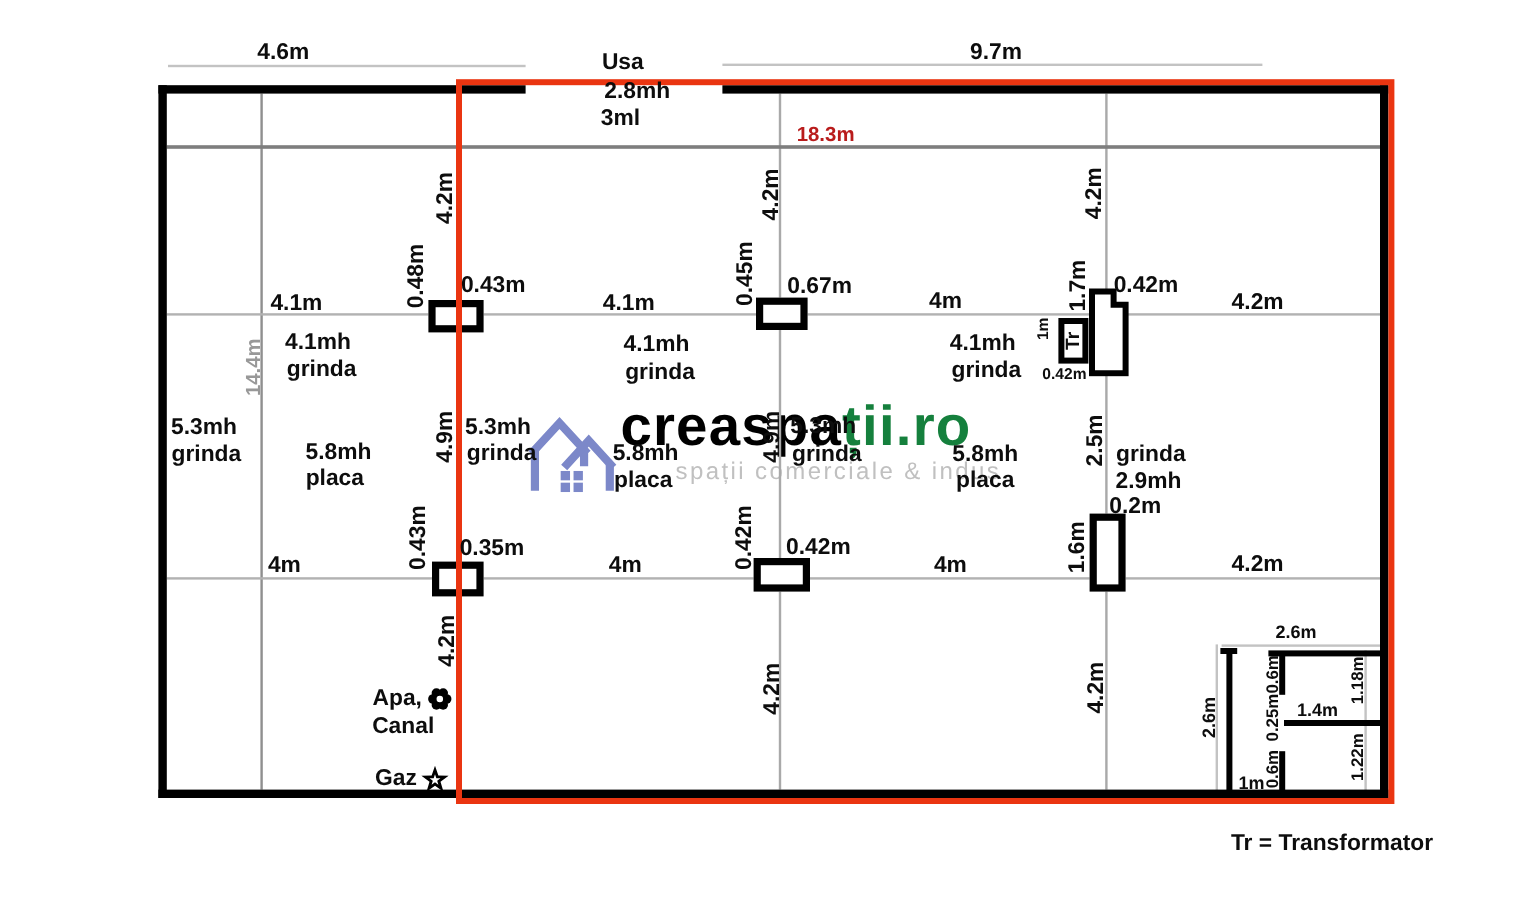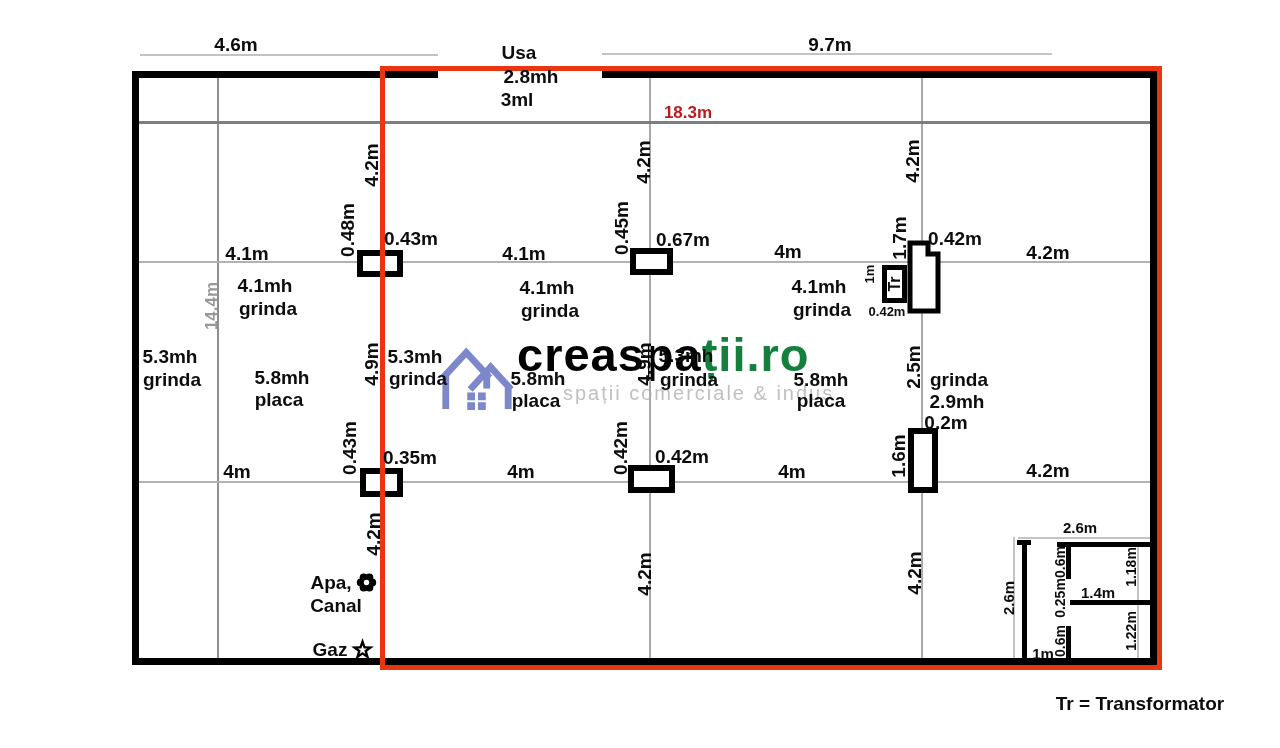--- a/index.html
+++ b/index.html
@@ -176,16 +176,16 @@
       <span class="ann" style="left: 330px; top: 649px; font-size: 19px;">Gaz</span>
       <span class="ann" style="left: 1080px; top: 527px; font-size: 15px;">2.6m</span>
       <span class="ann rot" style="left: 1008px; top: 598px; font-size: 15px;">2.6m</span>
       <span class="ann rot" style="left: 1060px; top: 562px; font-size: 14px;">0.6m</span>
       <span class="ann rot" style="left: 1060px; top: 598px; font-size: 14px;">0.25m</span>
       <span class="ann rot" style="left: 1060px; top: 641px; font-size: 14px;">0.6m</span>
       <span class="ann" style="left: 1043px; top: 653px; font-size: 15px;">1m</span>
       <span class="ann" style="left: 1098px; top: 592px; font-size: 15px;">1.4m</span>
       <span class="ann rot" style="left: 1131px; top: 567px; font-size: 14px;">1.18m</span>
       <span class="ann rot" style="left: 1131px; top: 631px; font-size: 14px;">1.22m</span>
-      <span class="ann" style="left: 1110px; top: 703px; font-size: 19px; margin-left: 30px;">Tr = Transformator</span>
+      <span class="ann" style="left: 1110px; top: 703px; font-size: 19px;">Tr = Transformator</span>
     </div>
 
 </div>
 
 </body></html>

